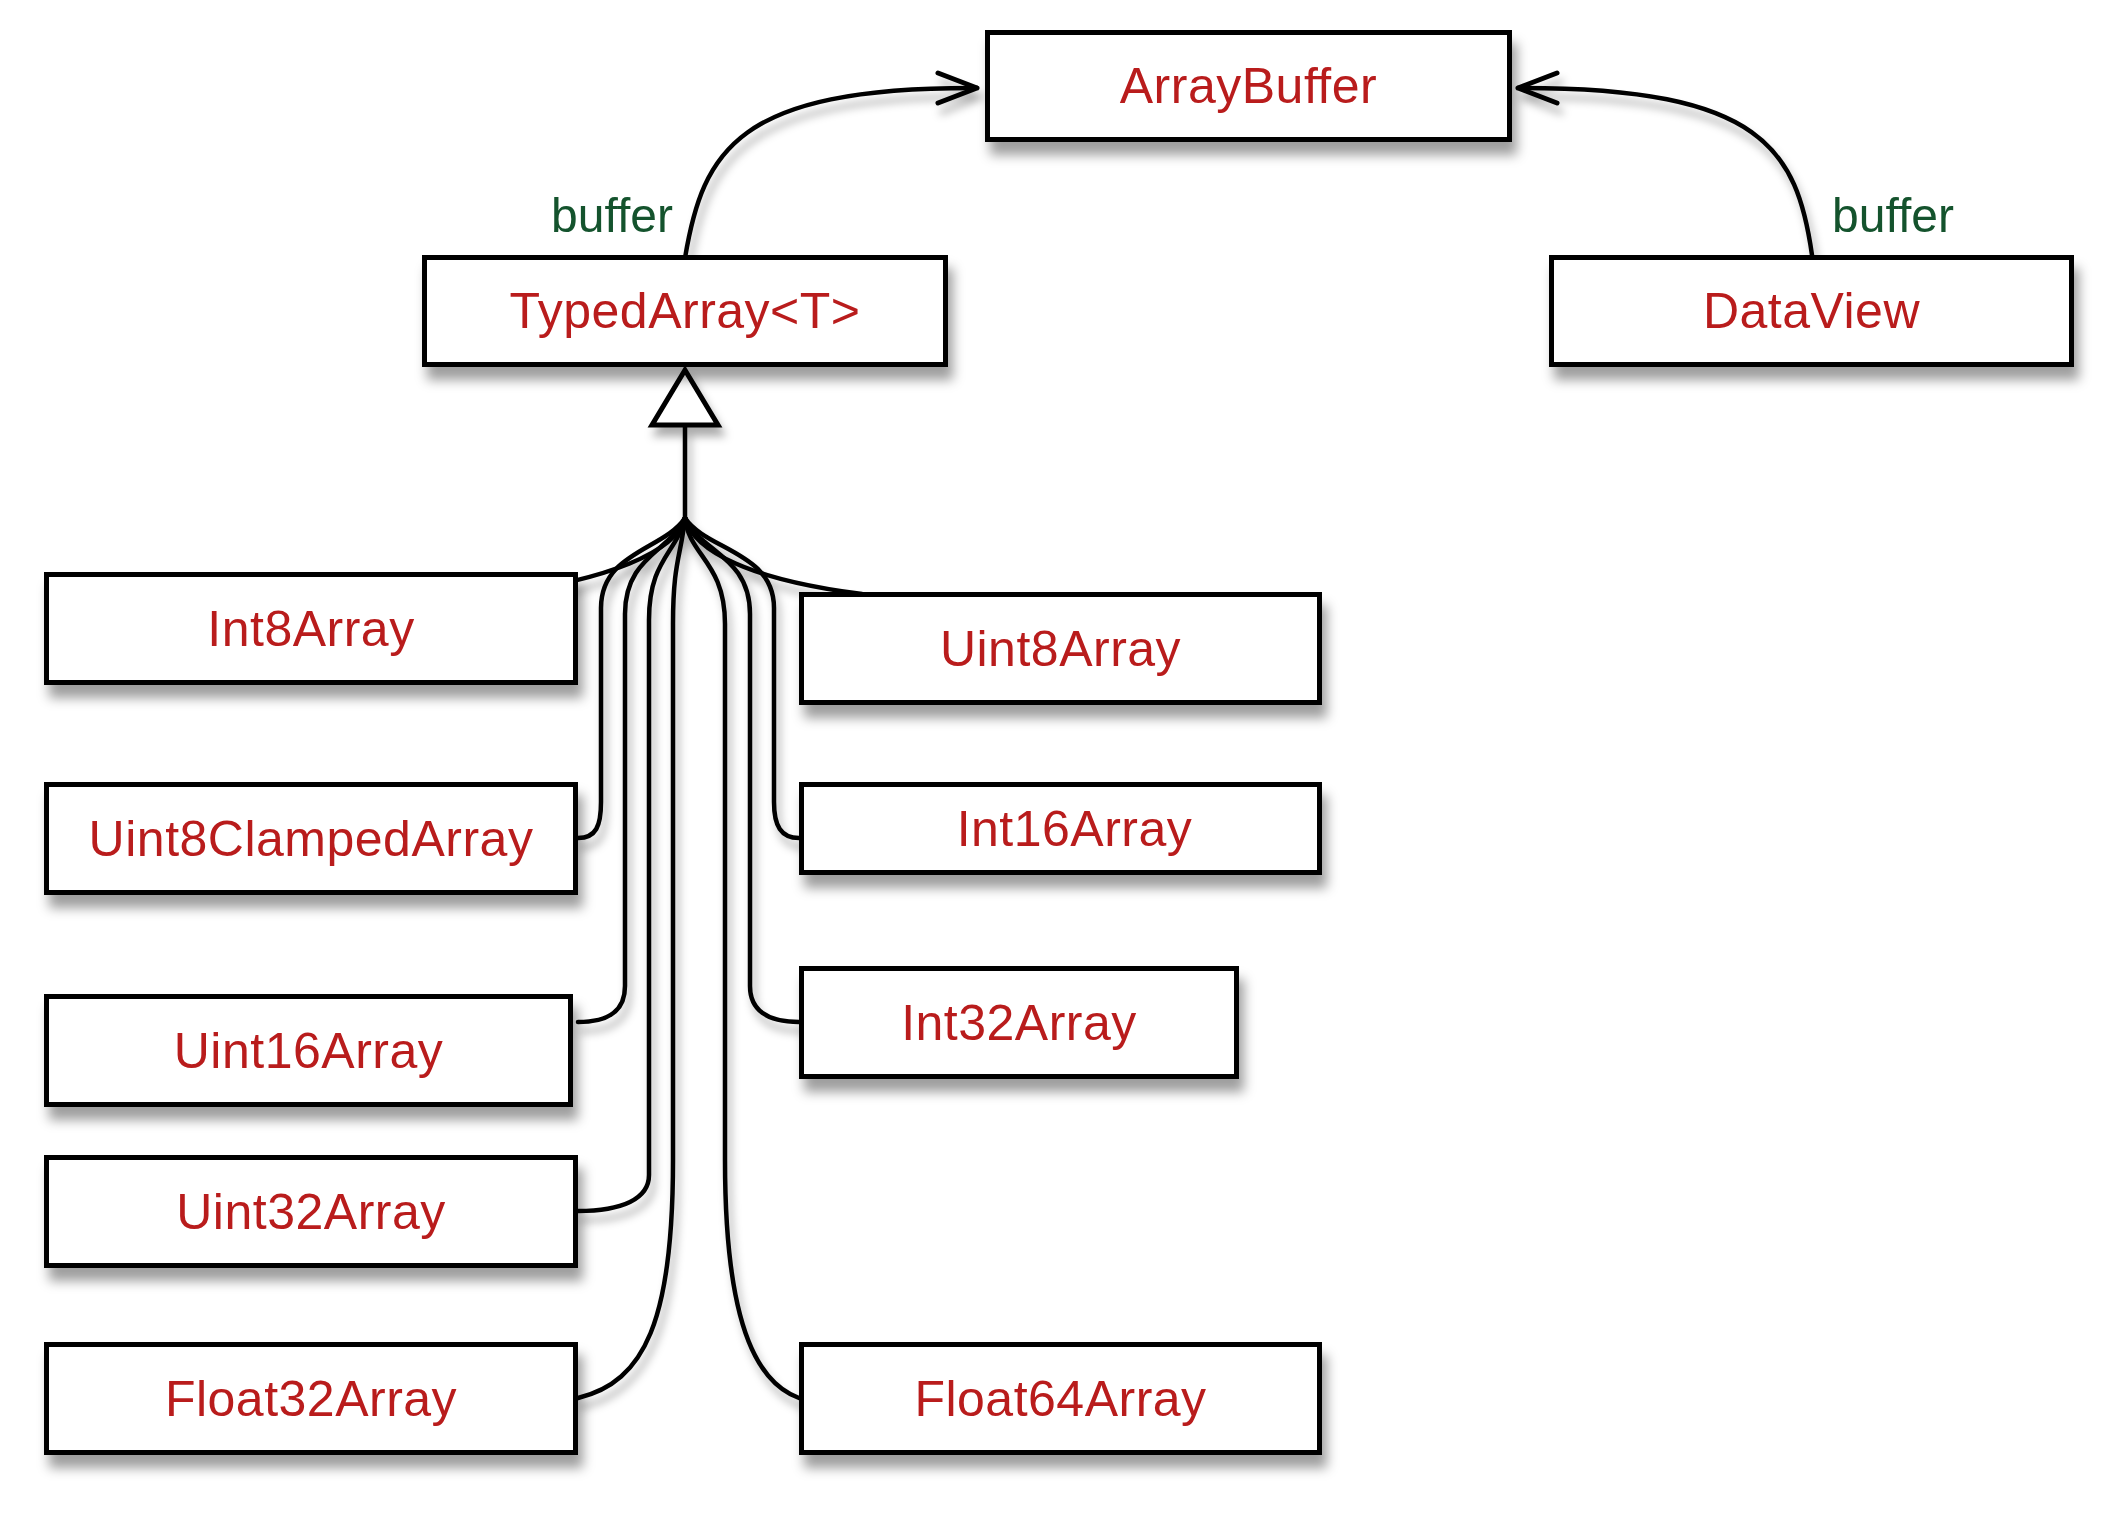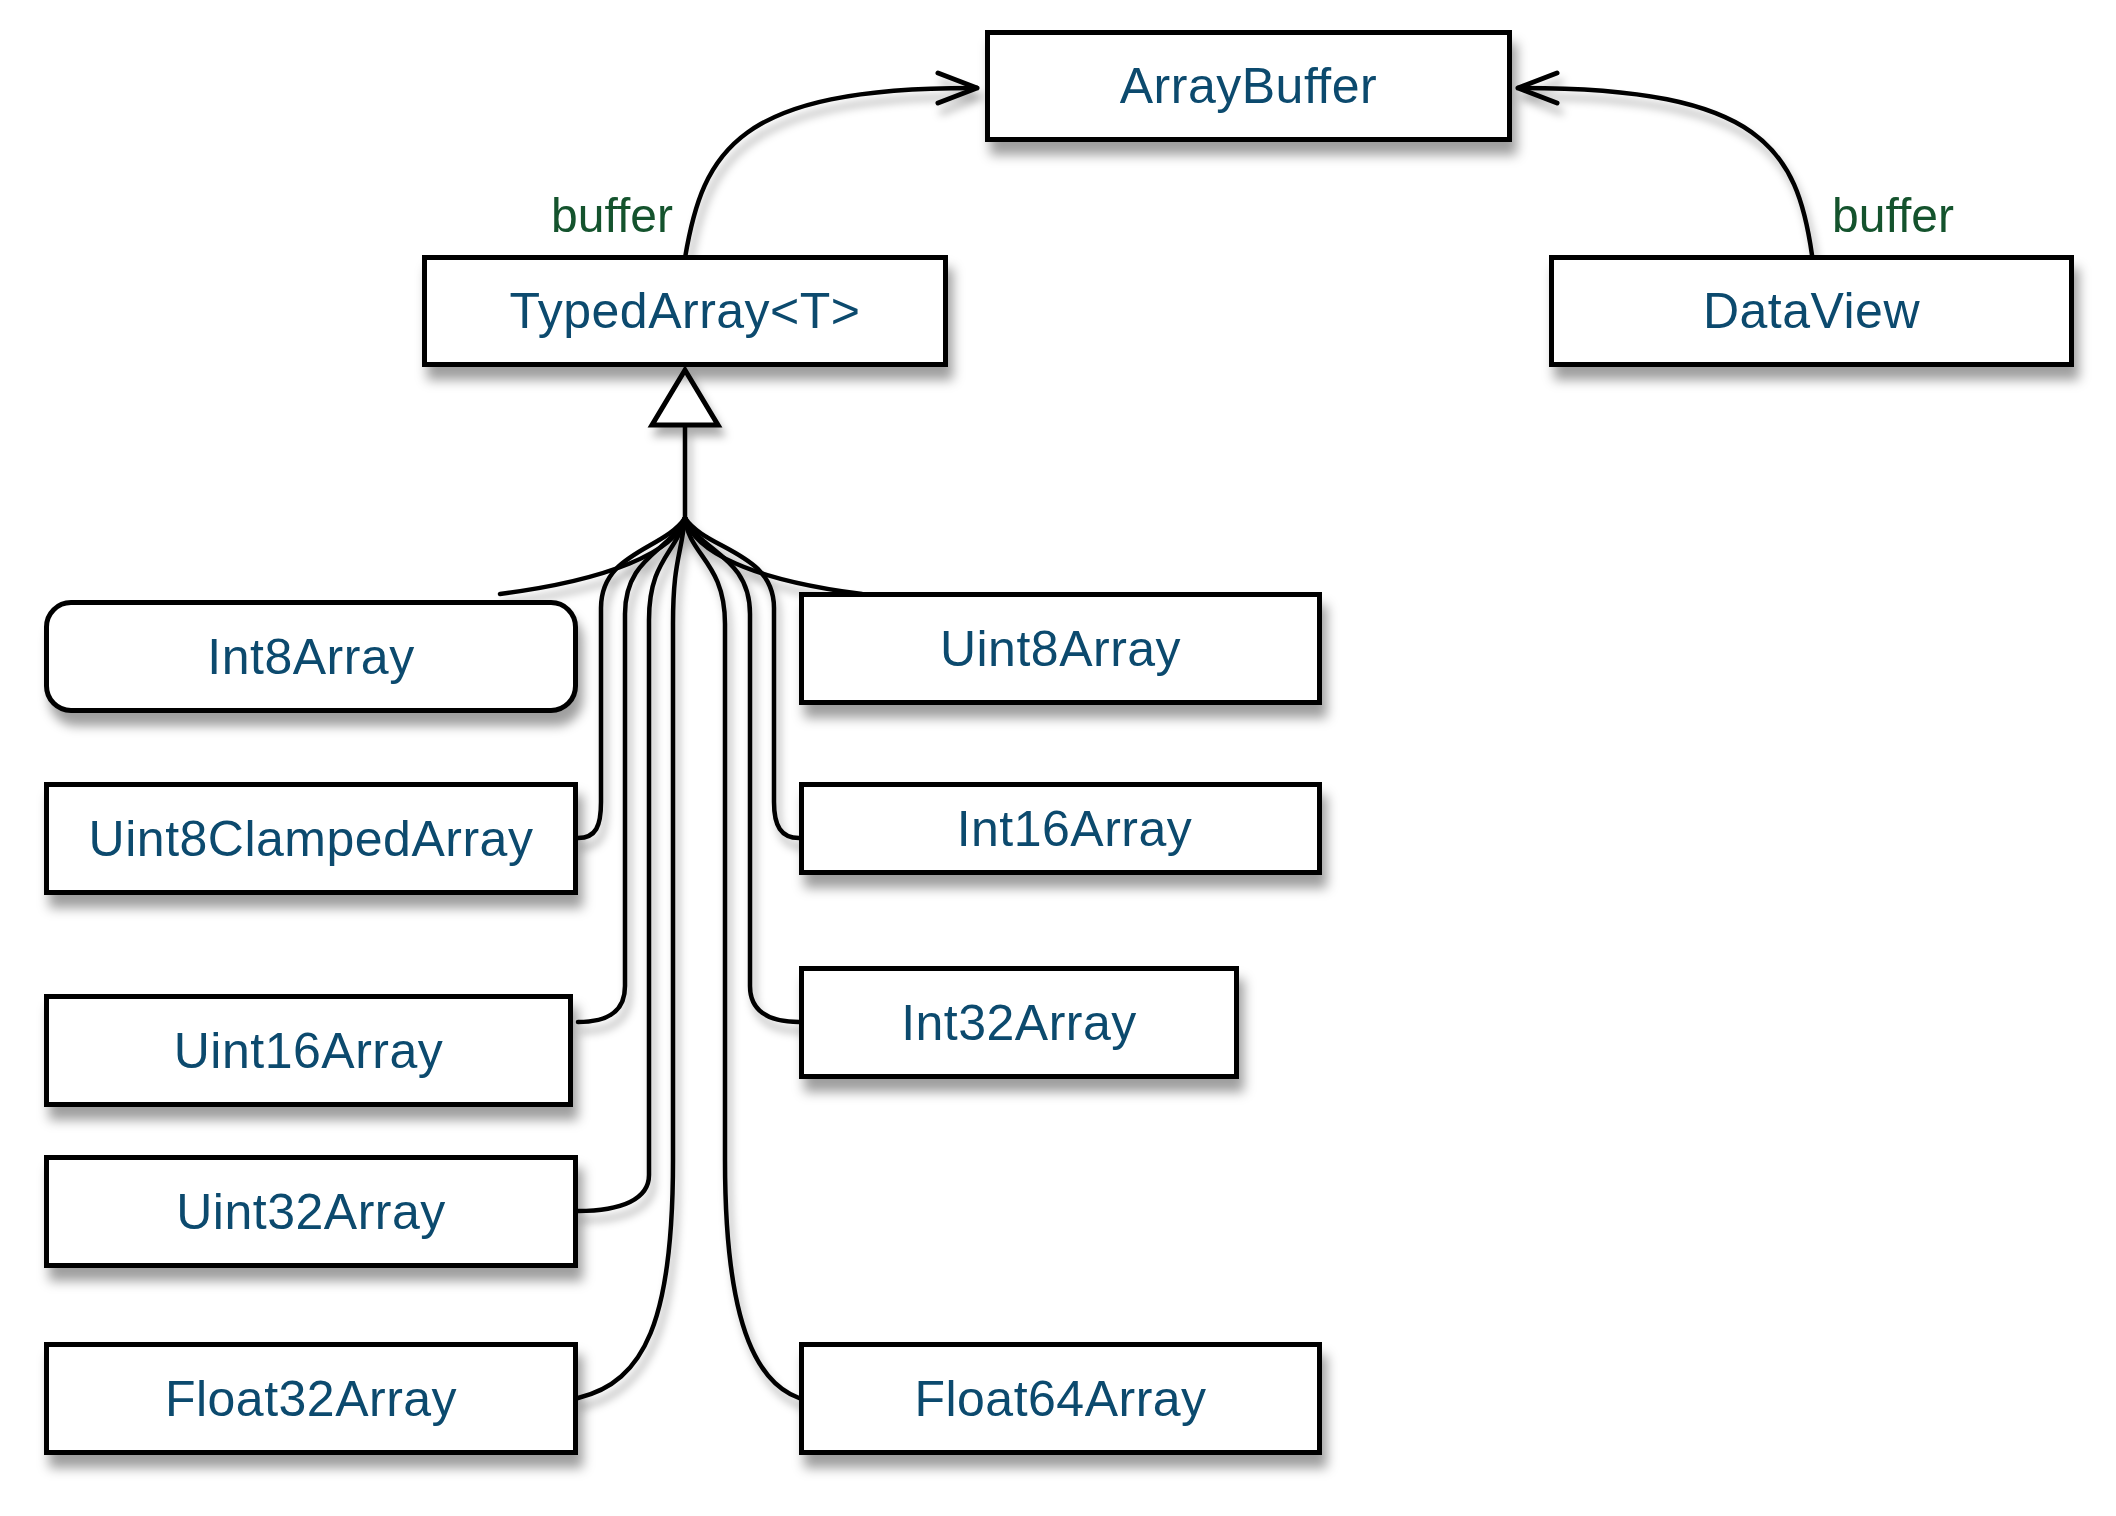--- a/index.html
+++ b/index.html
@@ -26,36 +26,36 @@
   .node {
     position: absolute;
     box-sizing: border-box;
     background: #ffffff;
     border: 5px solid #000000;
     box-shadow: 5px 13px 11px rgba(0,0,0,0.38);
     display: flex;
     align-items: center;
     justify-content: center;
     font-size: 50px;
-    color: #0c4a6e;
+    color: #b91c1c;
     white-space: nowrap;
     letter-spacing: 0.5px;
   }
   .edge-label {
     position: absolute;
     transform: translate(-50%, -50%);
     font-size: 48px;
     color: #14532d;
     white-space: nowrap;
   }
   
   .n-arraybuffer       { left: 985px;  top: 30px;   width: 527px; height: 112px; }
   .n-typedarray        { left: 422px;  top: 255px;  width: 526px; height: 112px; }
   .n-dataview          { left: 1549px; top: 255px;  width: 525px; height: 112px; }
-  .n-int8array         { left: 44px;   top: 600px;  width: 534px; height: 113px; border-radius: 27px; }
+  .n-int8array         { left: 44px;   top: 572px;  width: 534px; height: 113px; }
   .n-uint8array        { left: 799px;  top: 592px;  width: 523px; height: 113px; }
   .n-uint8clampedarray { left: 44px;   top: 782px;  width: 534px; height: 113px; }
   .n-int16array        { left: 799px;  top: 782px;  width: 523px; height: 93px; padding-left: 28px; }
   .n-uint16array       { left: 44px;   top: 966px;  width: 529px; height: 113px; margin-top: 28px; }
   .n-int32array        { left: 799px;  top: 966px;  width: 440px; height: 113px; }
   .n-uint32array       { left: 44px;   top: 1155px; width: 534px; height: 113px; }
   .n-float32array      { left: 44px;   top: 1342px; width: 534px; height: 113px; }
   .n-float64array      { left: 799px;  top: 1342px; width: 523px; height: 113px; }
   .l-buffer-left  { left: 612px;  top: 215px; }
   .l-buffer-right { left: 1893px; top: 215px; }

